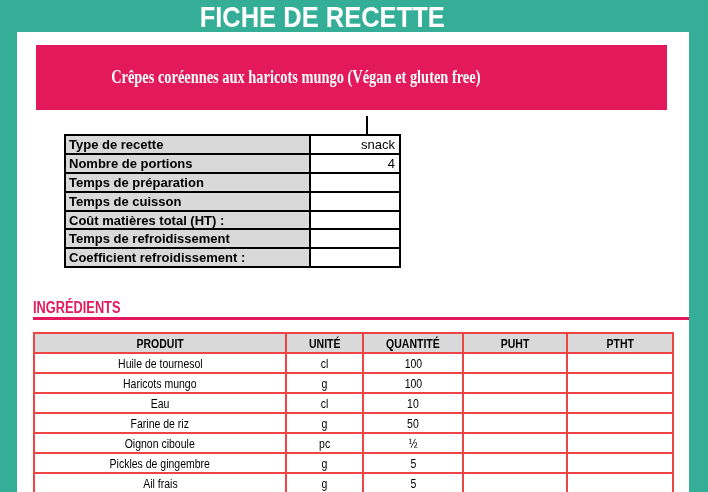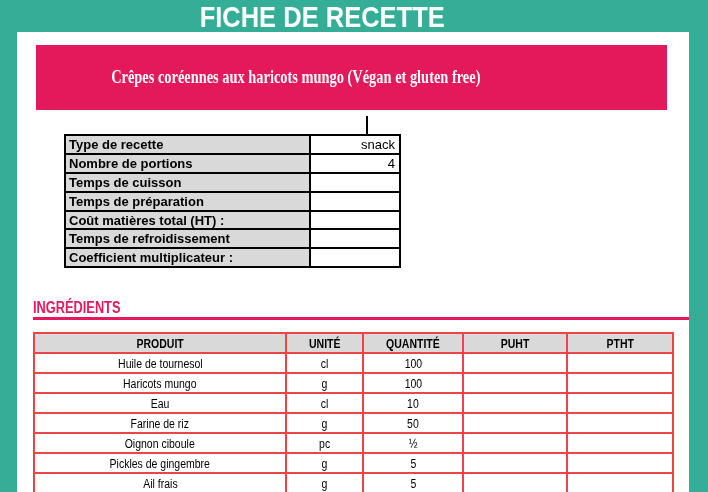--- a/index.html
+++ b/index.html
@@ -73,41 +73,41 @@
             <td class="plabel">Type de recette</td>
             <td class="pvalue">snack</td>
           </tr>
 
           <tr>
             <td class="plabel">Nombre de portions</td>
             <td class="pvalue">4</td>
           </tr>
 
           <tr>
-            <td class="plabel">Temps de cuisson</td>
+            <td class="plabel">Temps de préparation</td>
             <td class="pvalue"></td>
           </tr>
 
           <tr>
-            <td class="plabel">Temps de préparation</td>
+            <td class="plabel">Temps de cuisson</td>
             <td class="pvalue"></td>
           </tr>
 
           <tr>
             <td class="plabel">Coût matières total (HT) :</td>
             <td class="pvalue"></td>
           </tr>
 
           <tr>
             <td class="plabel">Temps de refroidissement</td>
             <td class="pvalue"></td>
           </tr>
 
           <tr>
-            <td class="plabel">Coefficient multiplicateur :</td>
+            <td class="plabel">Coefficient refroidissement :</td>
             <td class="pvalue"></td>
           </tr>
 
 
       </tbody>
     </table>
 
     <div class="section-title-wrap">
       <span class="section-title">INGRÉDIENTS</span>
     </div>

